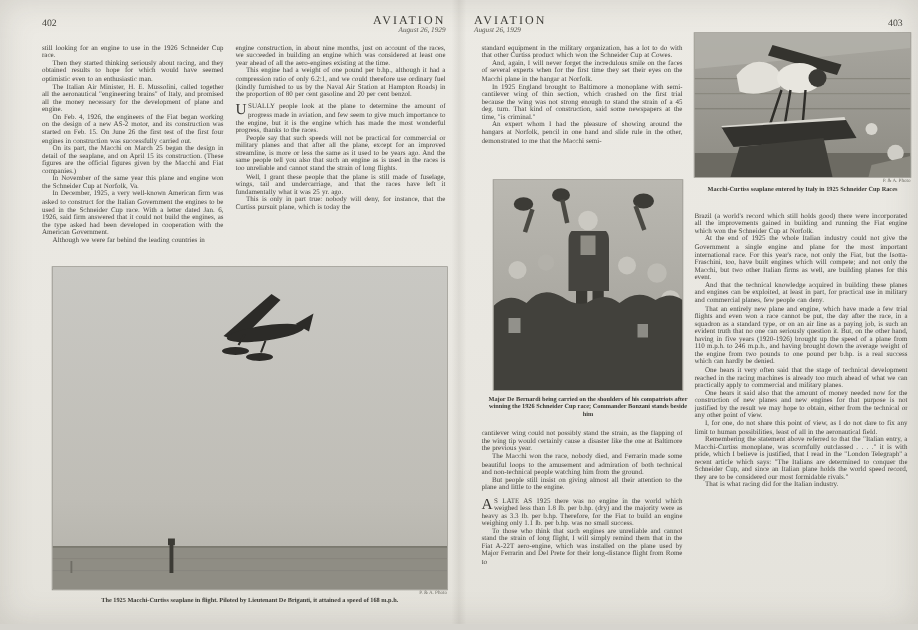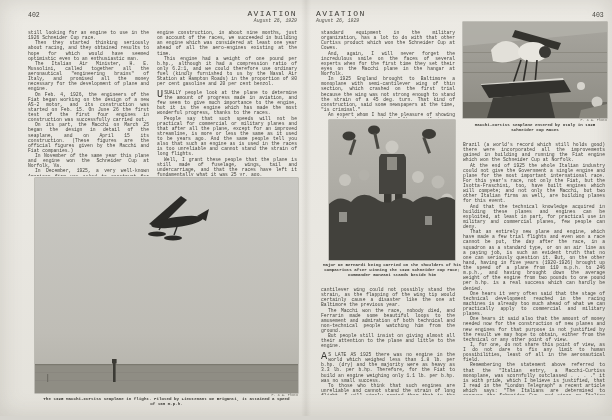--- a/index.html
+++ b/index.html
@@ -1,19 +1,19 @@
 <!DOCTYPE html>
 <html><head>
 <meta charset="utf-8">
 <style>
   html,body { margin:0; padding:0; background:#d6d4ce; }
   .spread {
     position:relative; width:612px; height:416px; overflow:hidden;
     background:linear-gradient(180deg,#eceae4 0%,#e9e7e1 55%,#e4e2db 100%);
-    font-family:Liberation Mono, monospace;
+    font-family:Liberation Serif, serif;
     color:#403f3b;
     box-shadow:inset 0 0 22px rgba(90,85,70,0.18);
   }
   .gutter { position:absolute; left:301px; top:0; width:10px; height:420px;
     background:linear-gradient(90deg,rgba(0,0,0,0) 0%,rgba(60,55,45,0.08) 50%,rgba(0,0,0,0) 100%); }
   .pagenum { position:absolute; font-size:6.5px; color:#46453f; }
   .head { position:absolute; line-height:7px; }
   .masthead { font-size:8px; letter-spacing:1.4px; color:#3c3b36; }
   .issue { font-style:italic; font-size:4.8px; color:#55544d; }
   .col { position:absolute; text-align:justify; font-size:4.7px; line-height:5.12px;

